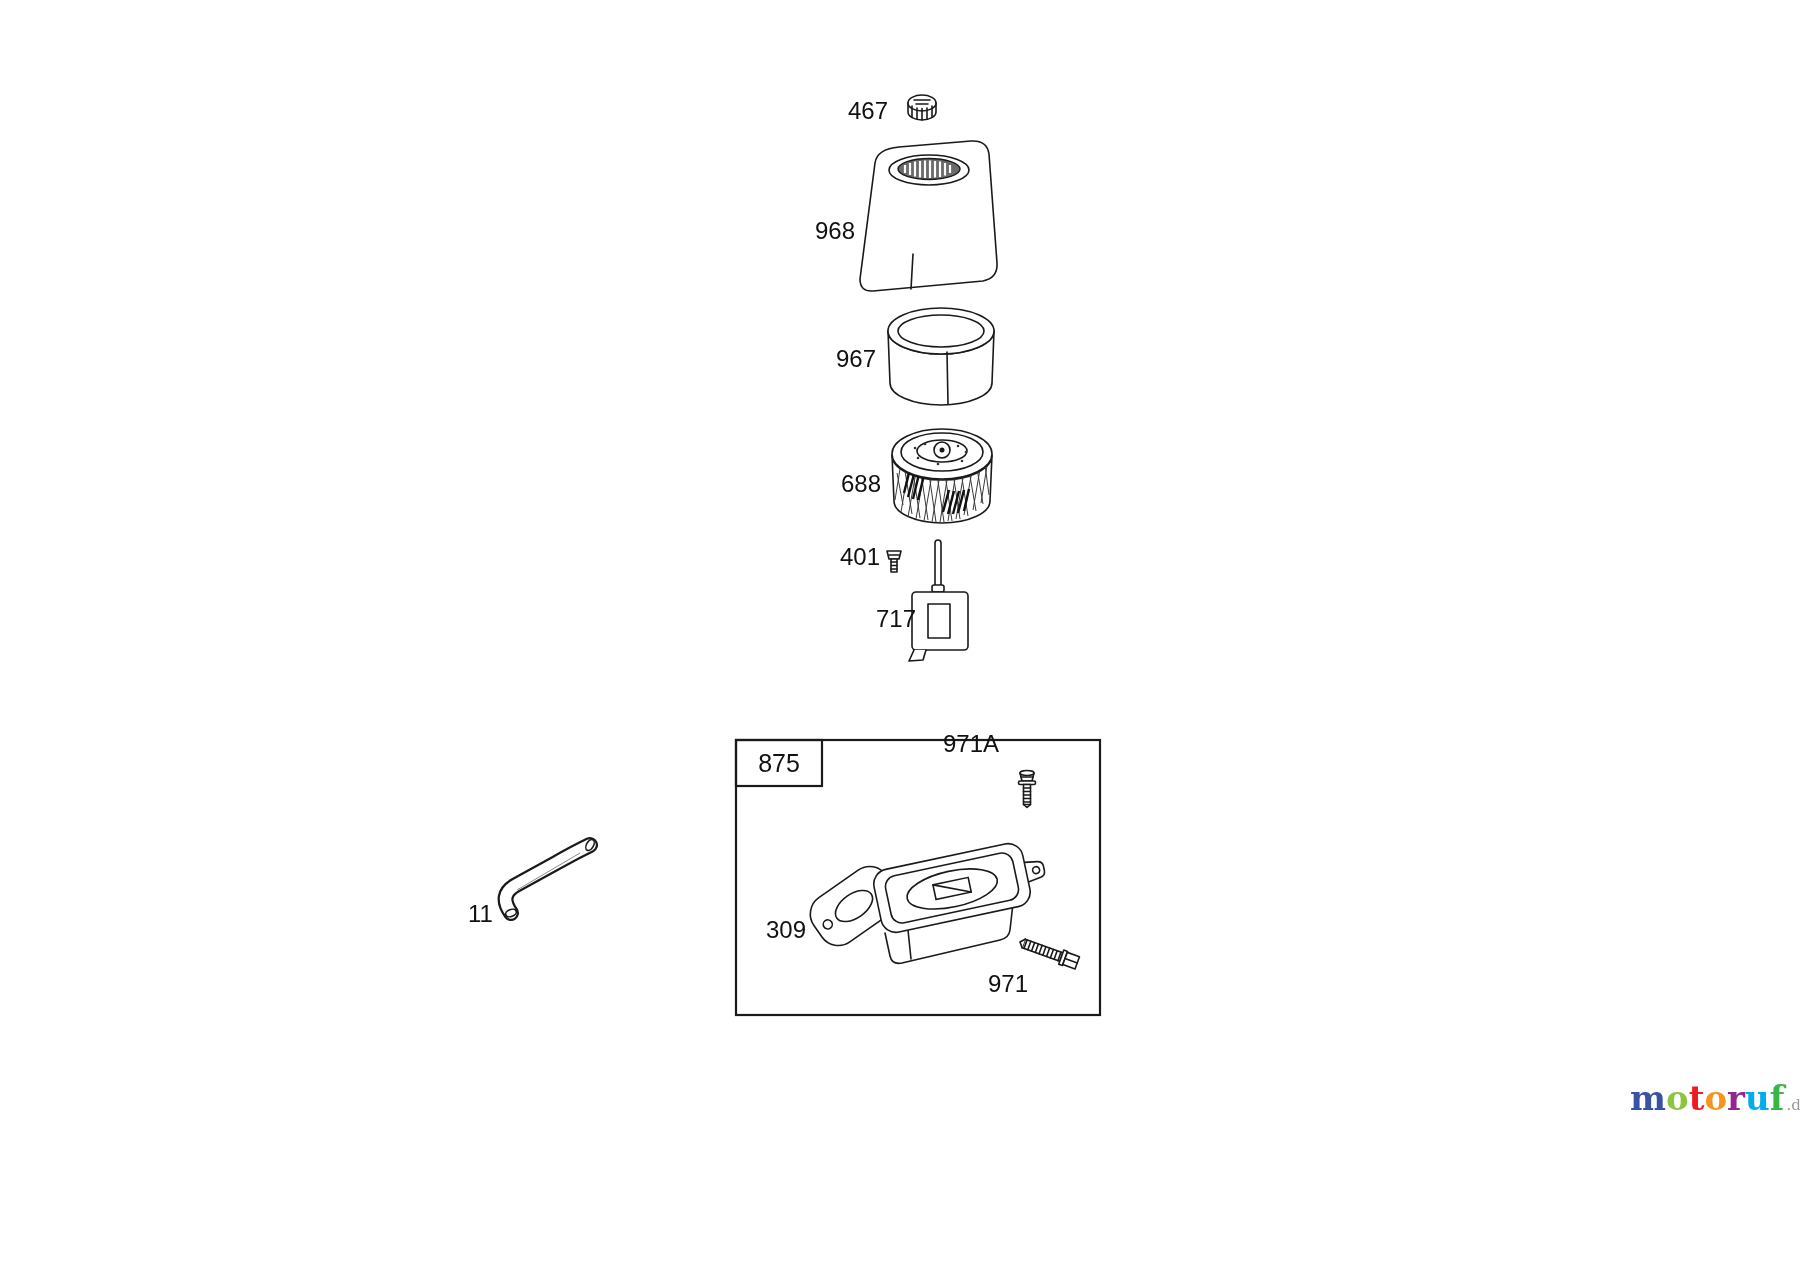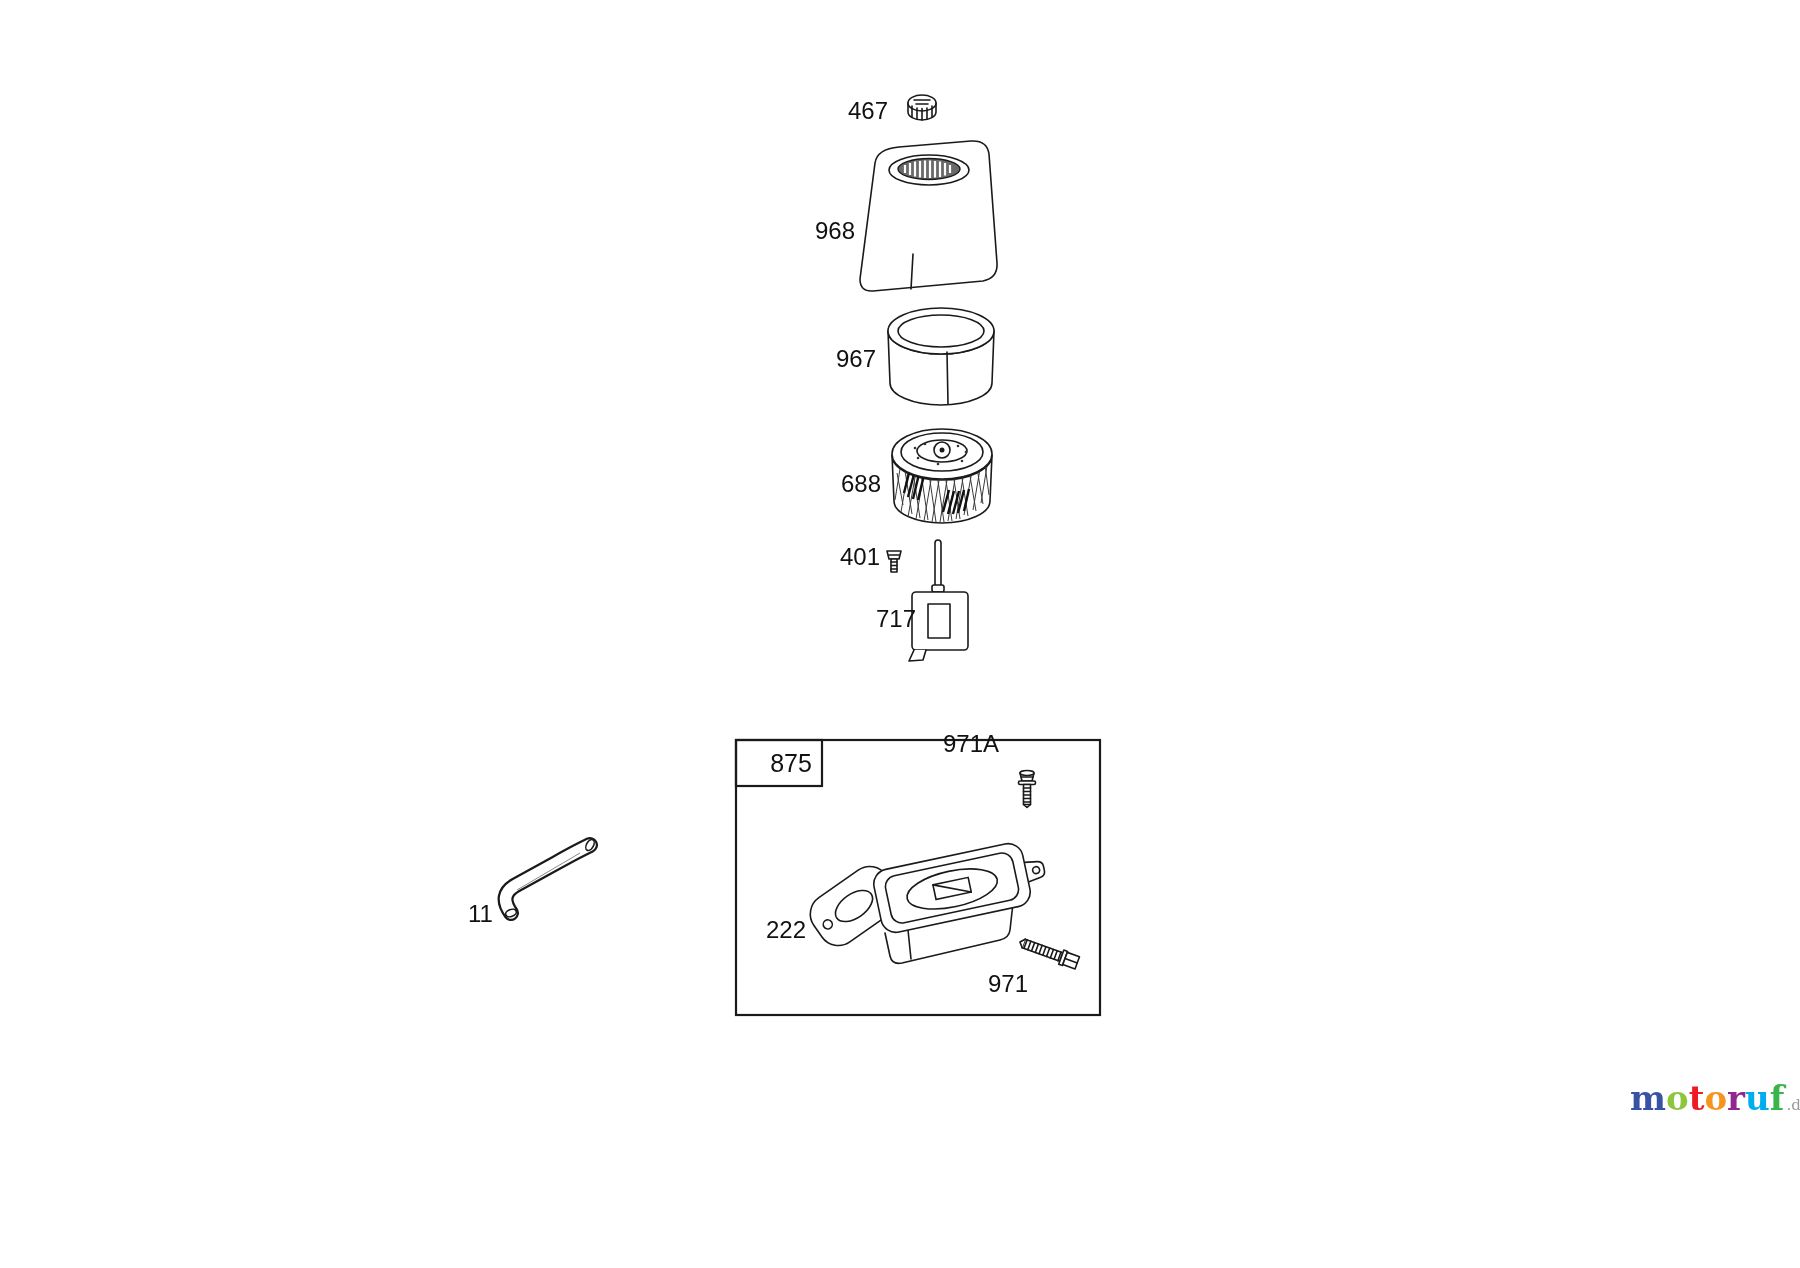--- a/index.html
+++ b/index.html
@@ -1,20 +1,20 @@
 <!DOCTYPE html>
 <html><head>
 <meta charset="utf-8">
 <style>
   html,body{margin:0;padding:0;background:#ffffff;}
   .canvas{position:relative;width:1800px;height:1268px;background:#ffffff;overflow:hidden;
           font-family:"Liberation Sans",sans-serif;}
   .canvas > svg{position:absolute;left:0;top:0;}
   .part-label{position:absolute;font-size:24px;color:#111;white-space:nowrap;}
-  .label-875{font-size:25px;width:86px;text-align:center;line-height:46px;height:46px;padding-left:12px;}
+  .label-875{font-size:25px;width:86px;text-align:center;line-height:46px;height:46px;}
   .ln{stroke:#1a1a1a;stroke-width:1.6;fill:none;stroke-linecap:round;stroke-linejoin:round;}
   .f-w{fill:#ffffff;}
   .hatch{stroke:#3a3a3a;stroke-width:1;fill:none;}
   .print{stroke:#111;stroke-width:2.4;fill:none;}
   .slotw{stroke:#ffffff;stroke-width:2.2;fill:none;}
   .logo{position:absolute;left:1630px;top:1078px;font-family:"DejaVu Serif",serif;
         font-weight:bold;font-size:34px;white-space:nowrap;}
   .logo-suffix{font-size:15px;font-weight:normal;margin-left:2px;}
 </style>
 </head>
@@ -143,21 +143,21 @@
   </svg>
 
   <span class="part-label" style="left:848px;top:97px;">467</span>
   <span class="part-label" style="left:803px;top:217px;margin-left:12px;">968</span>
   <span class="part-label" style="left:836px;top:345px;">967</span>
   <span class="part-label" style="left:841px;top:470px;">688</span>
   <span class="part-label" style="left:840px;top:543px;">401</span>
   <span class="part-label" style="left:862px;top:605px;margin-left:14px;">717</span>
   <span class="part-label label-875" style="left:736px;top:740px;">875</span>
   <span class="part-label" style="left:943px;top:730px;text-align:right;">971A</span>
-  <span class="part-label" style="left:766px;top:916px;">222</span>
+  <span class="part-label" style="left:766px;top:916px;">309</span>
   <span class="part-label" style="left:988px;top:958px;margin-top:12px;">971</span>
   <span class="part-label" style="left:468px;top:900px;">11</span>
 
   <div class="logo">
     <span style="color: rgb(57, 83, 164);">m</span><span style="color: rgb(140, 198, 63);">o</span><span style="color: rgb(237, 28, 36);">t</span><span style="color: rgb(247, 148, 29);">o</span><span style="color: rgb(146, 39, 143);">r</span><span style="color: rgb(0, 174, 239);">u</span><span style="color: rgb(57, 181, 74);">f</span><span class="logo-suffix" style="color: rgb(154, 154, 154);">.de</span>
   </div>
 
 </div>
 
 </body></html>

